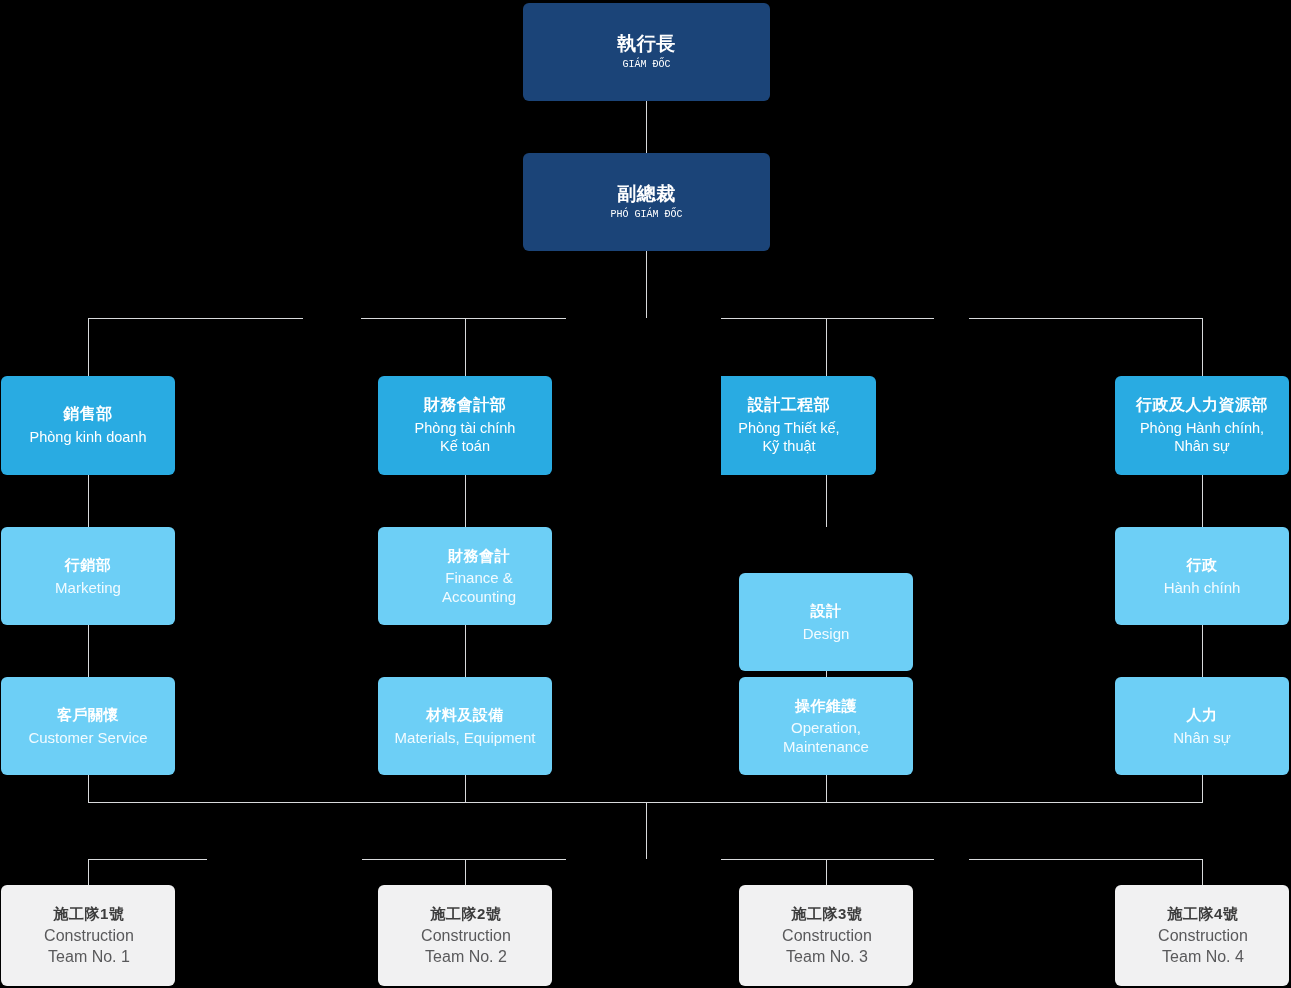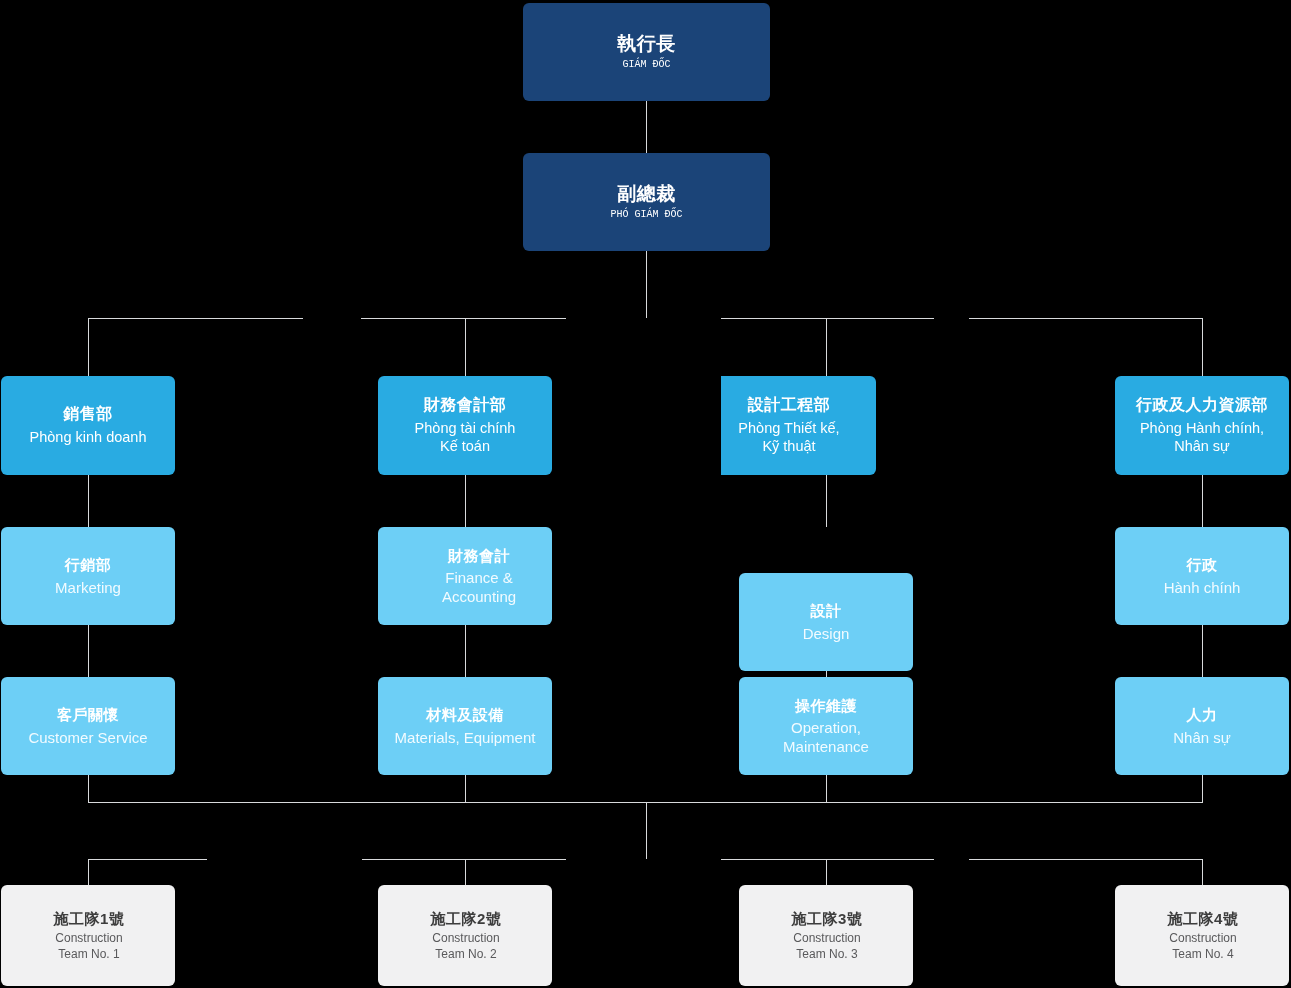--- a/index.html
+++ b/index.html
@@ -58,21 +58,21 @@
   .sub .cn { font-size: 15px; margin-bottom: 3px; }
   .sub .tr { font-size: 15px; color:#f2fbff; }
 
   
   .team {
     background: #f1f1f2;
     color: #4c4c4c;
     padding-left: 10px;
   }
   .team .cn { font-size: 15px; margin-bottom: 3px; color:#3d3d3d; }
-  .team .tr { font-size: 12px; color: #59595b; }
+  .team .tr { font-size: 16px; color: #59595b; }
 
   
   .occluder { position: absolute; background: #000000; }
 </style>
 </head>
 <body>
 
 <div id="chart-root">
 
   <div class="line vline" style="left:646px; top:101px; height:52px;"></div>

